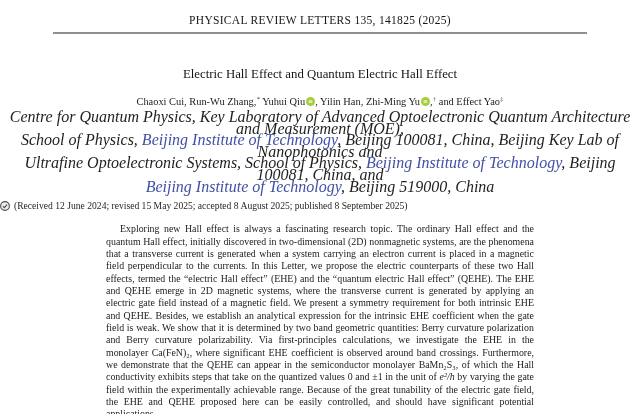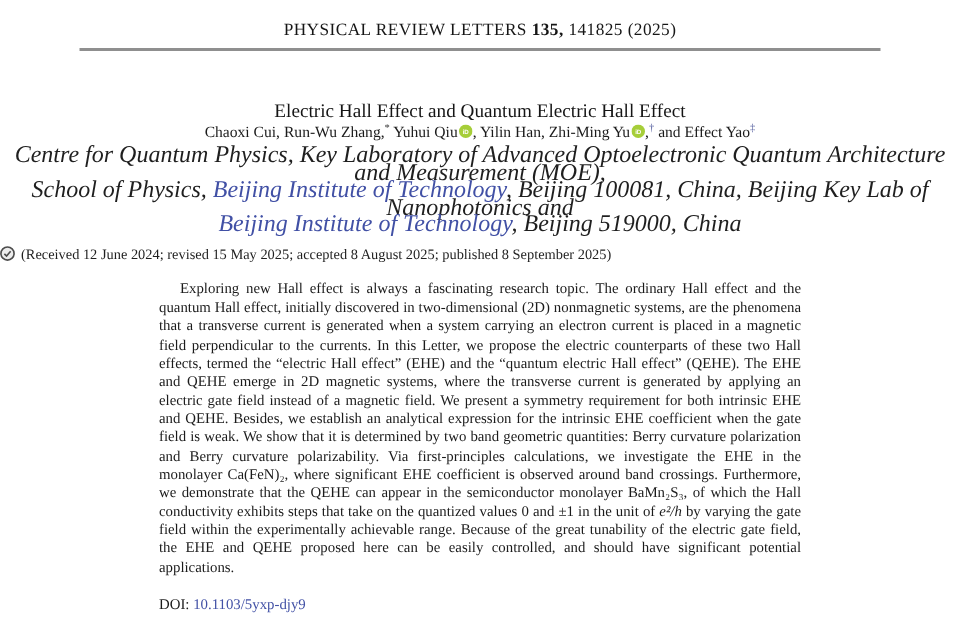--- a/index.html
+++ b/index.html
@@ -20,39 +20,40 @@
     box-sizing: border-box;
   }
   
   .journal-header {
     text-align: center;
     font-size: 11.5px;
     letter-spacing: 0.3px;
     color: #161616;
     line-height: 13px;
   }
-  .journal-header .vol { font-weight: bold; }
+  .journal-header .vol { font-weight: normal; }
   .header-rule {
     width: 534px;
     height: 2px;
     background: #8f8f8f;
     margin: 5px auto 0 auto;
     border: none;
   }
   
   .paper-title {
     margin-top: 33px;
     text-align: center;
     font-size: 12.8px;
     font-weight: normal;
     color: #151515;
     line-height: 15px;
   }
   
   .author-line {
+    margin-top: 13px;
     text-align: center;
     font-size: 10.4px;
     line-height: 13px;
     color: #1b1b1b;
     white-space: nowrap;
   }
   .author-line sup.mark {
     font-size: 7px;
     vertical-align: 4px;
     line-height: 0;
@@ -133,20 +134,21 @@
     <span>Yilin Han,</span>
     <span>Zhi-Ming Yu</span><span class="orcid"><svg width="9" height="9" viewBox="0 0 24 24">
           <circle cx="12" cy="12" r="12" fill="#a6ce39"></circle>
           <text x="12" y="16.5" font-size="11" fill="#ffffff" text-anchor="middle" font-family="sans-serif" font-weight="bold">iD</text>
         </svg></span><span>,</span><sup class="mark blue">†</sup>
     <span>and Effect Yao</span><sup class="mark blue">‡</sup></div>
 
   <div class="affiliation-block">
     <div><span>Centre for Quantum Physics, Key Laboratory of Advanced Optoelectronic Quantum Architecture and Measurement (MOE),</span></div>
     <div><span>School of Physics, </span><span class="inst-link">Beijing Institute of Technology</span><span>, Beijing 100081, China, Beijing Key Lab of Nanophotonics and</span></div>
+    <div><span>Ultrafine Optoelectronic Systems, School of Physics, </span><span class="inst-link">Beijing Institute of Technology</span><span>, Beijing 100081, China, and</span></div>
     <div><span class="inst-link">Beijing Institute of Technology</span><span>, Beijing 519000, China</span></div>
   </div>
 
   <div class="received-line"><span class="crossmark"><svg width="10" height="10" viewBox="0 0 24 24">
           <circle cx="12" cy="12" r="10.5" fill="#ededed" stroke="#4d4d4d" stroke-width="2.6"></circle>
           <path d="M7 12.5 L10.5 16 L17 8.5" stroke="#4d4d4d" stroke-width="2.6" fill="none"></path>
         </svg></span><span>(Received 12 June 2024; revised 15 May 2025; accepted 8 August 2025; published 8 September 2025)</span></div>
 
   <div class="abstract">
     <p><span>Exploring new Hall effect is always a fascinating research topic. The ordinary Hall effect and the quantum Hall effect, initially discovered in two-dimensional (2D) nonmagnetic systems, are the phenomena that a transverse current is generated when a system carrying an electron current is placed in a magnetic field perpendicular to the currents. In this Letter, we propose the electric counterparts of these two Hall effects, termed the “electric Hall effect” (EHE) and the “quantum electric Hall effect” (QEHE). The EHE and QEHE emerge in 2D magnetic systems, where the transverse current is generated by applying an electric gate field instead of a magnetic field. We present a symmetry requirement for both intrinsic EHE and QEHE. Besides, we establish an analytical expression for the intrinsic EHE coefficient when the gate field is weak. We show that it is determined by two band geometric quantities: Berry curvature polarization and Berry curvature polarizability. Via first-principles calculations, we investigate the EHE in the monolayer Ca(FeN)₂, where significant EHE coefficient is observed around band crossings. Furthermore, we demonstrate that the QEHE can appear in the semiconductor monolayer BaMn₂S₃, of which the Hall conductivity exhibits steps that take on the quantized values 0 and ±1 in the unit of </span><span class="formula">e²/h</span><span> by varying the gate field within the experimentally achievable range. Because of the great tunability of the electric gate field, the EHE and QEHE proposed here can be easily controlled, and should have significant potential applications.</span></p>

